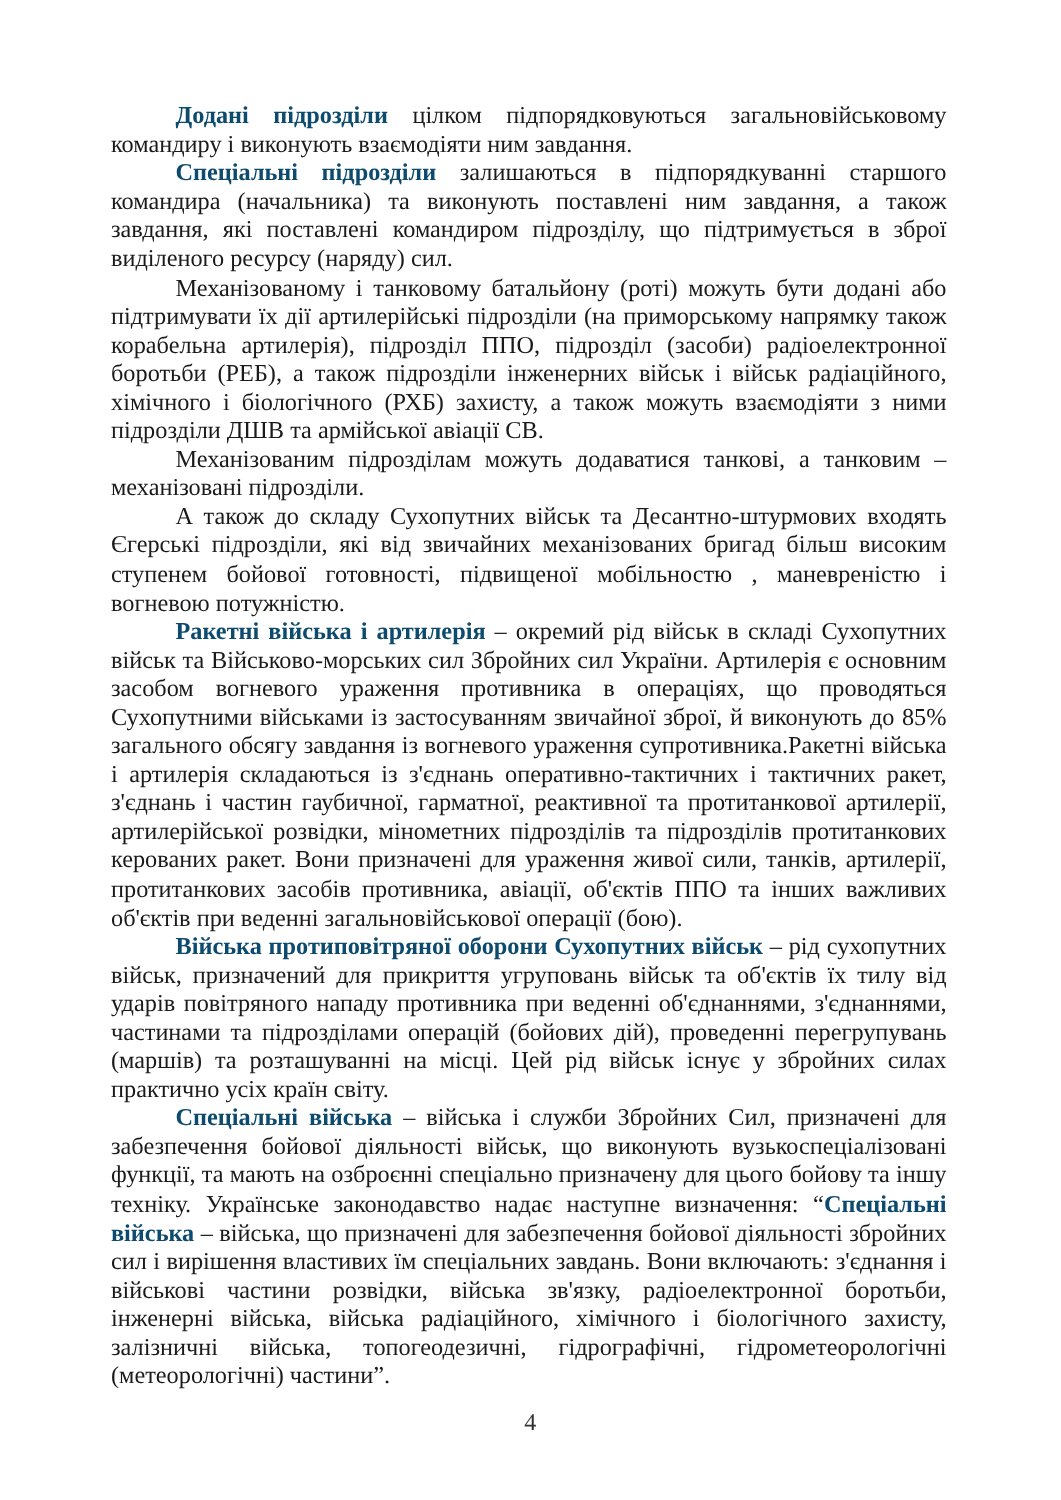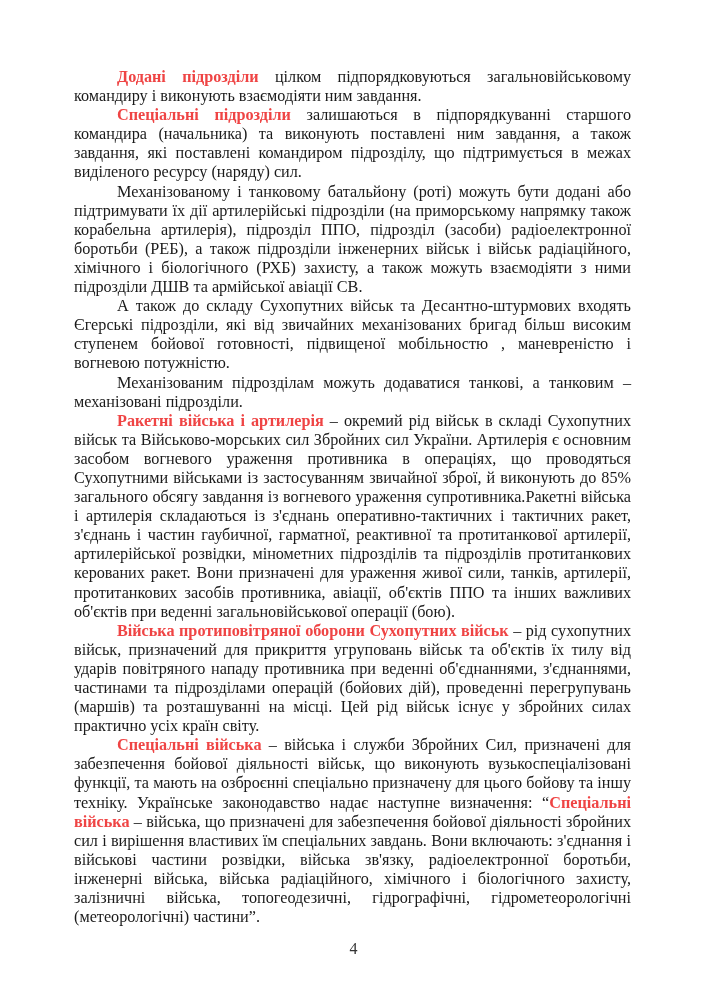--- a/index.html
+++ b/index.html
@@ -13,45 +13,45 @@
     font-size: 16.2px;
     line-height: 19.1px;
     color: #1a1a1a;
   }
   .para {
     margin: 0;
     text-align: justify;
     text-indent: 43px;
     hyphens: none;
   }
-  .para b { font-weight: bold; color: #ef4444; }
+  .para b { font-weight: bold; color: #0c4a6e; }
   .page-number {
     position: absolute;
     left: 0;
     width: 707px;
     top: 940px;
     text-align: center;
     font-family: "Liberation Serif", "DejaVu Serif", serif;
     font-size: 16px;
     color: #333;
   }
 </style>
 </head>
 <body>
 
 <div class="page">
   <p class="para"><b>Додані підрозділи</b><span> цілком підпорядковуються загальновійськовому командиру і виконують взаємодіяти ним завдання.</span></p>
 
-  <p class="para"><b>Спеціальні підрозділи</b><span> залишаються в підпорядкуванні старшого командира (начальника) та виконують поставлені ним завдання, а також завдання, які поставлені командиром підрозділу, що підтримується в межах виділеного ресурсу (наряду) сил.</span></p>
+  <p class="para"><b>Спеціальні підрозділи</b><span> залишаються в підпорядкуванні старшого командира (начальника) та виконують поставлені ним завдання, а також завдання, які поставлені командиром підрозділу, що підтримується в зброї виділеного ресурсу (наряду) сил.</span></p>
 
   <p class="para"><span>Механізованому і танковому батальйону (роті) можуть бути додані або підтримувати їх дії артилерійські підрозділи (на приморському напрямку також корабельна артилерія), підрозділ ППО, підрозділ (засоби) радіоелектронної боротьби (РЕБ), а також підрозділи інженерних військ і військ радіаційного, хімічного і біологічного (РХБ) захисту, а також можуть взаємодіяти з ними підрозділи ДШВ та армійської авіації СВ.</span></p>
 
+  <p class="para"><span>Механізованим підрозділам можуть додаватися танкові, а танковим – механізовані підрозділи.</span></p>
+
   <p class="para"><span>А також до складу Сухопутних військ та Десантно-штурмових входять Єгерські підрозділи, які від звичайних механізованих бригад більш високим ступенем бойової готовності, підвищеної мобільностю , маневреністю і вогневою потужністю.</span></p>
-
-  <p class="para"><span>Механізованим підрозділам можуть додаватися танкові, а танковим – механізовані підрозділи.</span></p>
 
   <p class="para"><b>Ракетні війська і артилерія</b><span>  – окремий рід військ в складі Сухопутних військ та Військово-морських сил Збройних сил України. Артилерія є основним засобом вогневого ураження противника в операціях, що проводяться Сухопутними військами із застосуванням звичайної зброї, й виконують до 85% загального обсягу завдання із вогневого ураження супротивника.Ракетні війська і артилерія складаються із з'єднань оперативно-тактичних і тактичних ракет, з'єднань і частин гаубичної, гарматної, реактивної та протитанкової артилерії, артилерійської розвідки, мінометних підрозділів та підрозділів протитанкових керованих ракет. Вони призначені для ураження живої сили, танків, артилерії, протитанкових засобів противника, авіації, об'єктів ППО та інших важливих об'єктів при веденні загальновійськової операції (бою).</span></p>
 
   <p class="para"><b>Війська протиповітряної оборони Сухопутних військ</b><span>  – рід сухопутних військ, призначений для прикриття угруповань військ та об'єктів їх тилу від ударів повітряного нападу противника при веденні об'єднаннями, з'єднаннями, частинами та підрозділами операцій (бойових дій), проведенні перегрупувань (маршів) та розташуванні на місці. Цей рід військ існує у збройних силах практично усіх країн світу.</span></p>
 
   <p class="para"><b>Спеціальні війська</b><span> – війська і служби Збройних Сил, призначені для забезпечення бойової діяльності військ, що виконують вузькоспеціалізовані функції, та мають на озброєнні спеціально призначену для цього бойову та іншу техніку. Українське законодавство надає наступне визначення: “</span><b>Спеціальні війська</b><span> – війська, що призначені для забезпечення бойової діяльності збройних сил і вирішення властивих їм спеціальних завдань. Вони включають: з'єднання і військові частини розвідки, війська зв'язку, радіоелектронної боротьби, інженерні війська, війська радіаційного, хімічного і біологічного захисту, залізничні війська, топогеодезичні, гідрографічні, гідрометеорологічні (метеорологічні) частини”.</span></p>
 </div>
 
 <div class="page-number">4</div>
 

